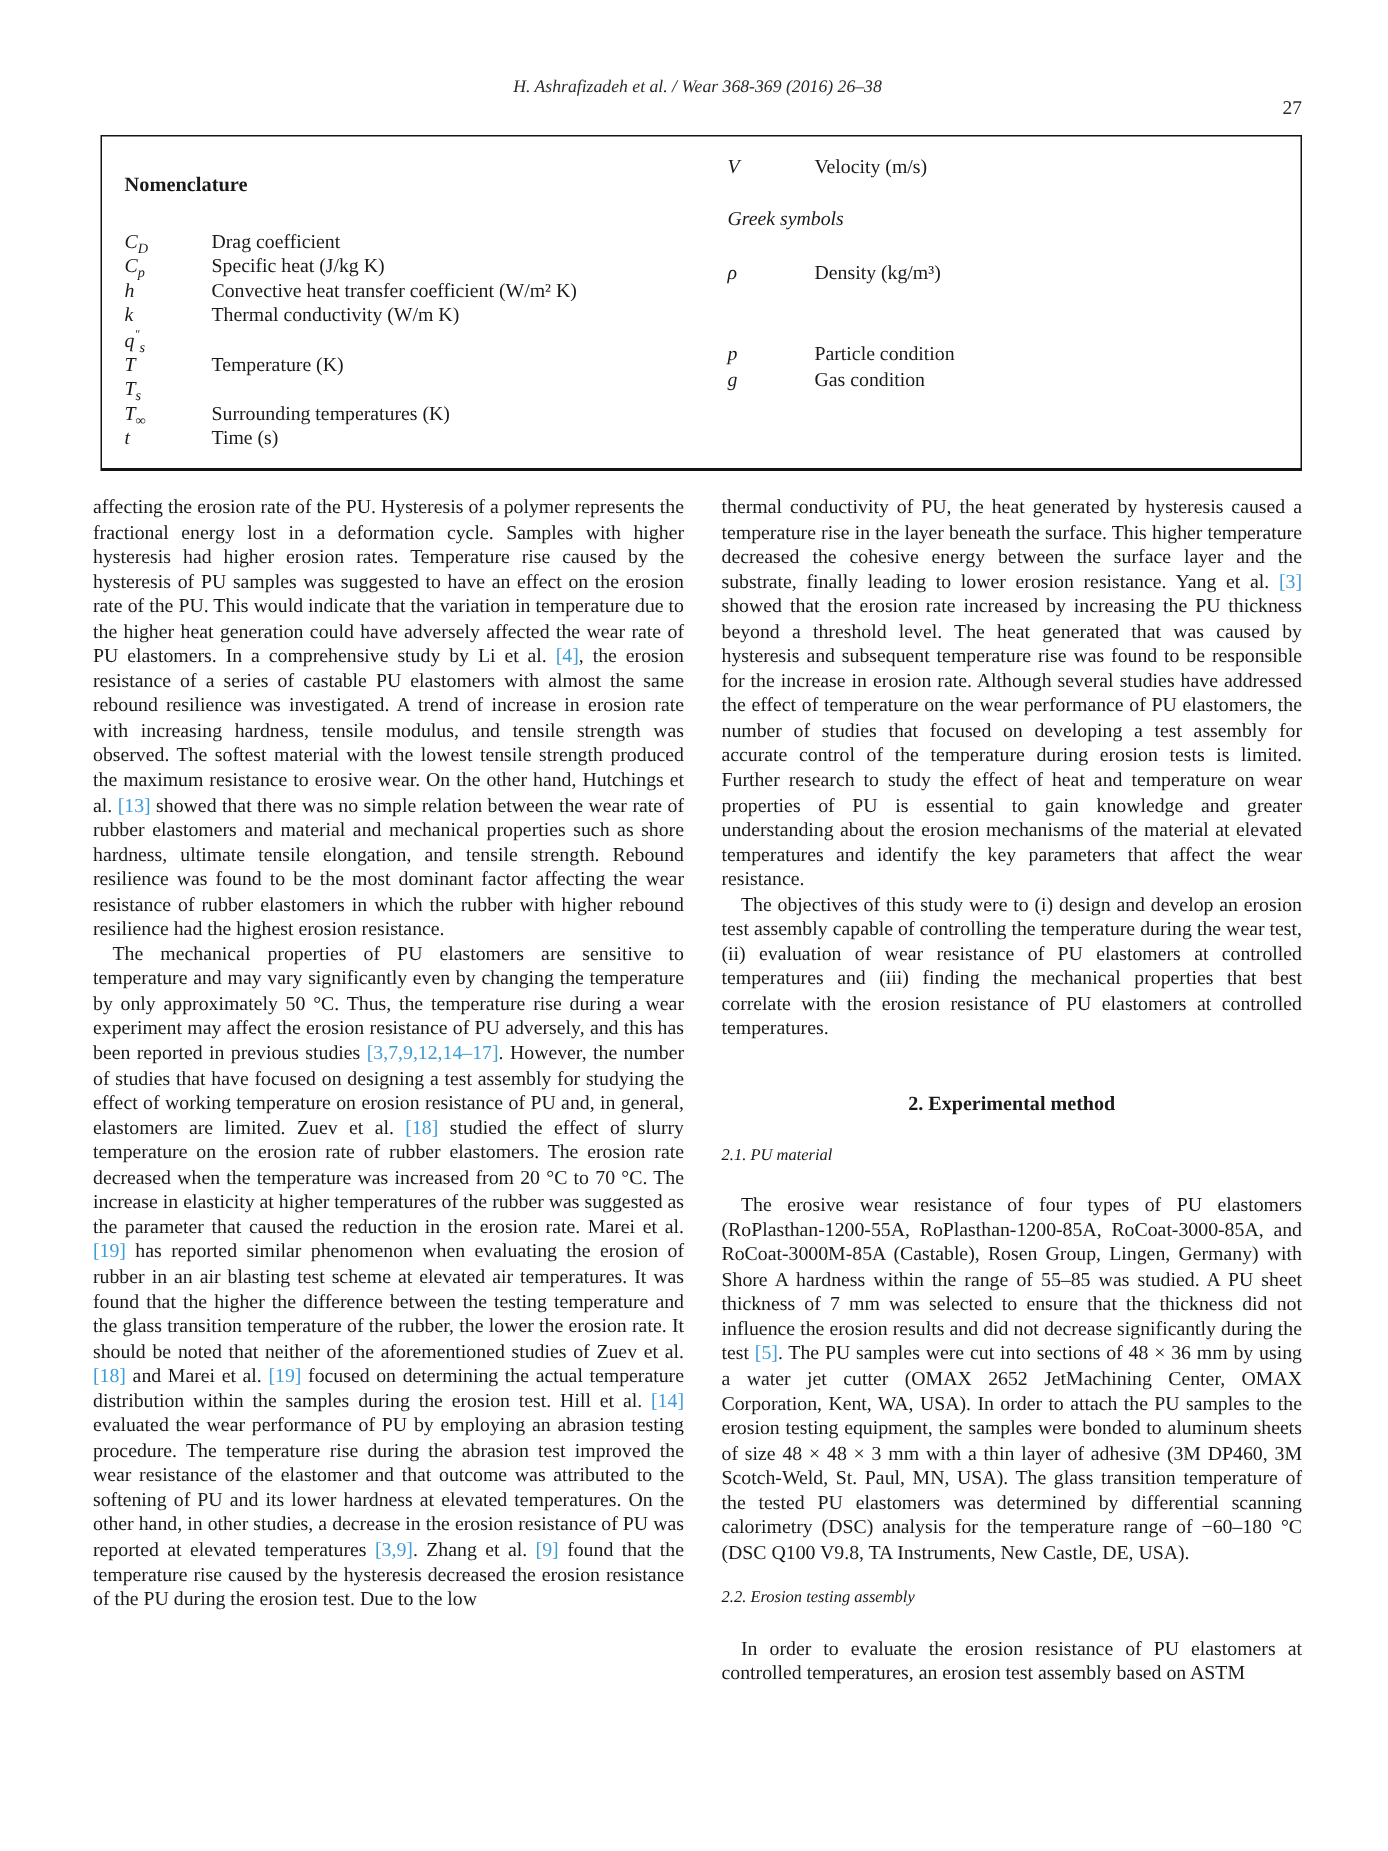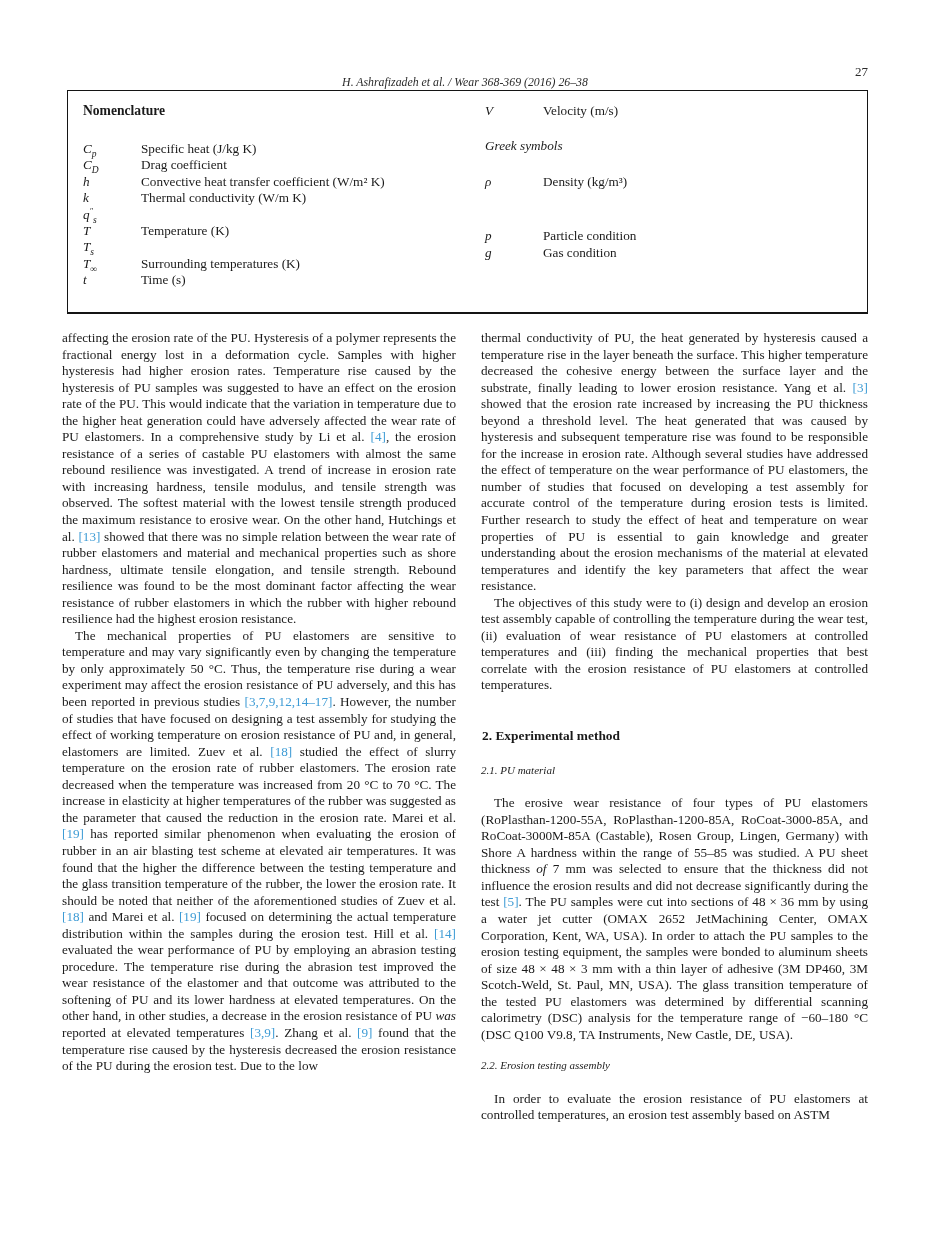--- a/index.html
+++ b/index.html
@@ -1,64 +1,64 @@
 <!DOCTYPE html>
 <html style="--cite: #3d9bd5;"><head>
 <meta charset="utf-8">
 <style>
   html,body{margin:0;padding:0;background:#ffffff;}
   .page{position:relative;width:925px;height:1234px;background:#fff;overflow:hidden;
         font-family:"Liberation Serif","DejaVu Serif",serif;color:#1a1a1a;}
   
   .running-head{position:absolute;top:50px;left:62px;width:806px;text-align:center;
-                font-style:italic;font-size:11.8px;color:#2a2a2a;margin-top:25px;}
+                font-style:italic;font-size:11.8px;color:#2a2a2a;}
   .page-num{position:absolute;top:64px;right:57px;font-size:13px;color:#2a2a2a;}
   
   .nomenclature{position:absolute;left:67px;top:90px;width:801px;height:224px;
                 border:1.4px solid #141414;border-bottom-width:2.4px;box-sizing:border-box;}
   .nom-col{position:absolute;top:12px;}
   .nom-col-left{left:15px;width:395px;}
   .nom-col-right{left:417px;width:375px;}
-  .nom-title{font-weight:bold;font-size:13.6px;margin:0 0 22px 0;}
+  .nom-title{font-weight:bold;font-size:13.6px;margin:12px 0 22px 0;}
   .nom-row{display:flex;font-size:13.2px;line-height:16.4px;}
   .sym{font-style:italic;flex:0 0 58px;}
   .sym sup{font-size:8px;line-height:0;}
   .sym sub{font-size:9.5px;line-height:0;}
   .def{flex:1 1 auto;}
   .nom-heading{font-style:italic;font-size:13.2px;line-height:16.4px;}
   .nom-gap{height:19px;}
   
   .col{position:absolute;top:330px;font-size:13.2px;line-height:16.55px;text-align:justify;}
   #col-left{left:62px;width:394px;}
   #col-right{left:481px;width:387px;}
   .col p{margin:0;}
   .col p.indent{text-indent:13px;}
-  .col h2{font-size:13.4px;font-weight:bold;margin:34px 1px 17px;text-align:left;}
+  .col h2{font-size:13.4px;font-weight:bold;margin:34px 1px 17px;text-align:center;}
   .col h3{font-size:11px;font-style:italic;font-weight:normal;margin:14px 0 17px;text-align:left;}
   .cite{color:var(--cite,#3d9bd5);cursor:pointer;}
-  .it{font-style:italic;}
+  .it{}
 </style>
 </head>
 <body>
 
 <div class="page">
   <div class="running-head">H. Ashrafizadeh et al. / Wear 368-369 (2016) 26–38</div>
   <div class="page-num">27</div>
 
   <section class="nomenclature">
     <div class="nom-col nom-col-left">
       <h1 class="nom-title">Nomenclature</h1>
       <div id="nom-left">
           <div class="nom-row">
+            <span class="sym">C<sub>D</sub></span>
+            <span class="def">Drag coefficient</span>
+          </div>
+          <div class="nom-row">
             <span class="sym">C<sub>p</sub></span>
             <span class="def">Specific heat (J/kg K)</span>
-          </div>
-          <div class="nom-row">
-            <span class="sym">C<sub>D</sub></span>
-            <span class="def">Drag coefficient</span>
           </div>
           <div class="nom-row">
             <span class="sym">h</span>
             <span class="def">Convective heat transfer coefficient (W/m² K)</span>
           </div>
           <div class="nom-row">
             <span class="sym">k</span>
             <span class="def">Thermal conductivity (W/m K)</span>
           </div>
           <div class="nom-row">

